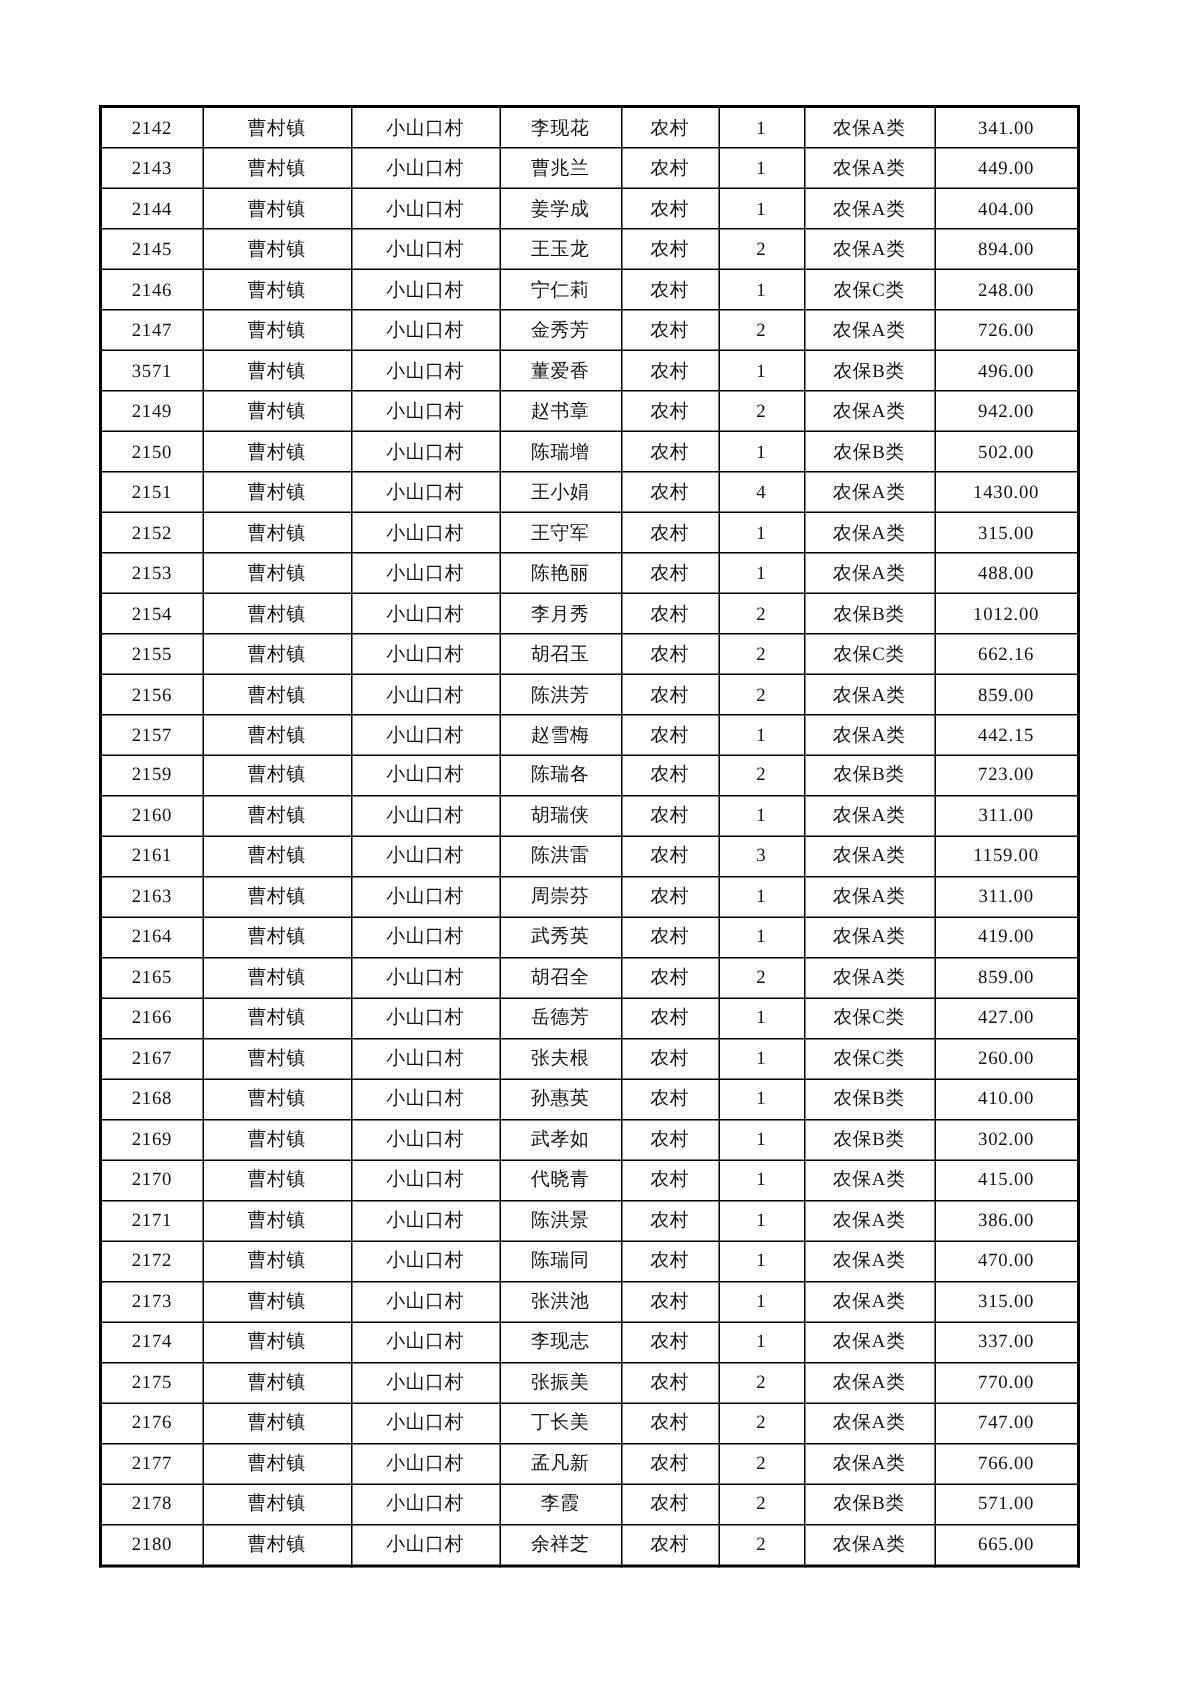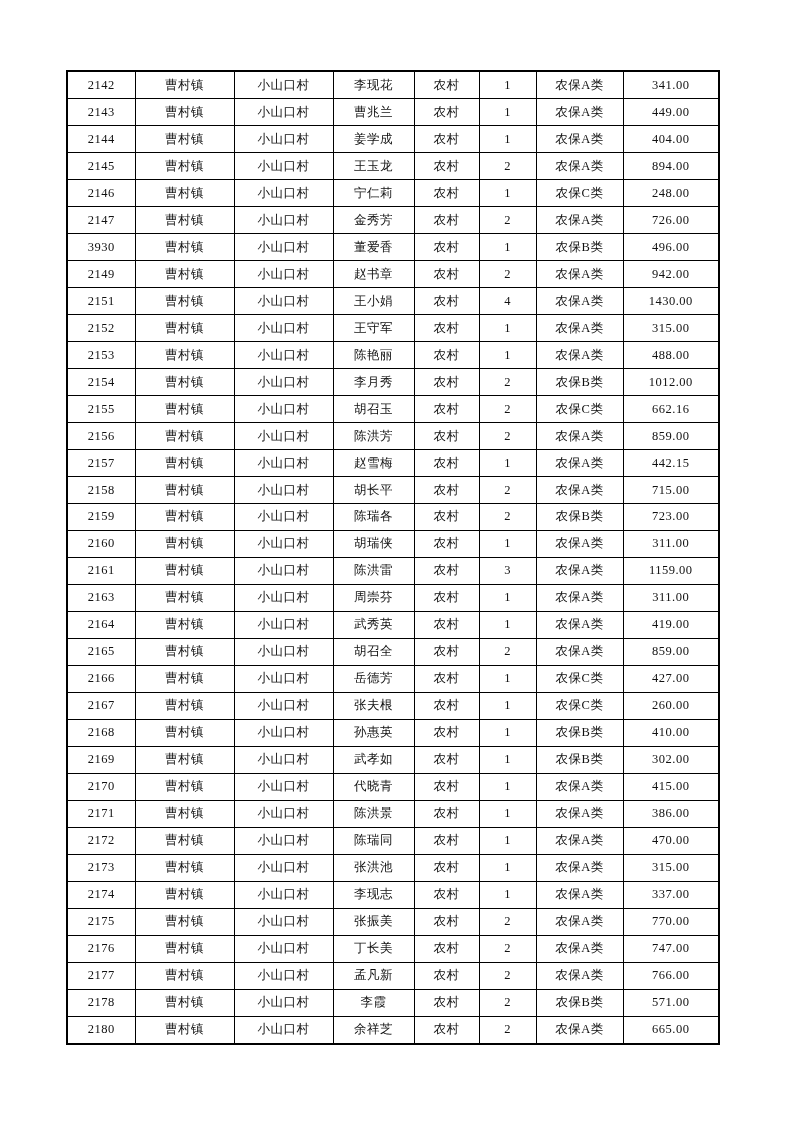--- a/index.html
+++ b/index.html
@@ -107,38 +107,48 @@
           <td>2147</td>
           <td>曹村镇</td>
           <td>小山口村</td>
           <td>金秀芳</td>
           <td>农村</td>
           <td>2</td>
           <td>农保A类</td>
           <td>726.00</td>
         </tr>
         <tr>
-          <td>3930</td>
+          <td>3571</td>
           <td>曹村镇</td>
           <td>小山口村</td>
           <td>董爱香</td>
           <td>农村</td>
           <td>1</td>
           <td>农保B类</td>
           <td>496.00</td>
         </tr>
         <tr>
           <td>2149</td>
           <td>曹村镇</td>
           <td>小山口村</td>
           <td>赵书章</td>
           <td>农村</td>
           <td>2</td>
           <td>农保A类</td>
           <td>942.00</td>
+        </tr>
+        <tr>
+          <td>2150</td>
+          <td>曹村镇</td>
+          <td>小山口村</td>
+          <td>陈瑞增</td>
+          <td>农村</td>
+          <td>1</td>
+          <td>农保B类</td>
+          <td>502.00</td>
         </tr>
         <tr>
           <td>2151</td>
           <td>曹村镇</td>
           <td>小山口村</td>
           <td>王小娟</td>
           <td>农村</td>
           <td>4</td>
           <td>农保A类</td>
           <td>1430.00</td>
@@ -195,30 +205,20 @@
         </tr>
         <tr>
           <td>2157</td>
           <td>曹村镇</td>
           <td>小山口村</td>
           <td>赵雪梅</td>
           <td>农村</td>
           <td>1</td>
           <td>农保A类</td>
           <td>442.15</td>
-        </tr>
-        <tr>
-          <td>2158</td>
-          <td>曹村镇</td>
-          <td>小山口村</td>
-          <td>胡长平</td>
-          <td>农村</td>
-          <td>2</td>
-          <td>农保A类</td>
-          <td>715.00</td>
         </tr>
         <tr>
           <td>2159</td>
           <td>曹村镇</td>
           <td>小山口村</td>
           <td>陈瑞各</td>
           <td>农村</td>
           <td>2</td>
           <td>农保B类</td>
           <td>723.00</td>

